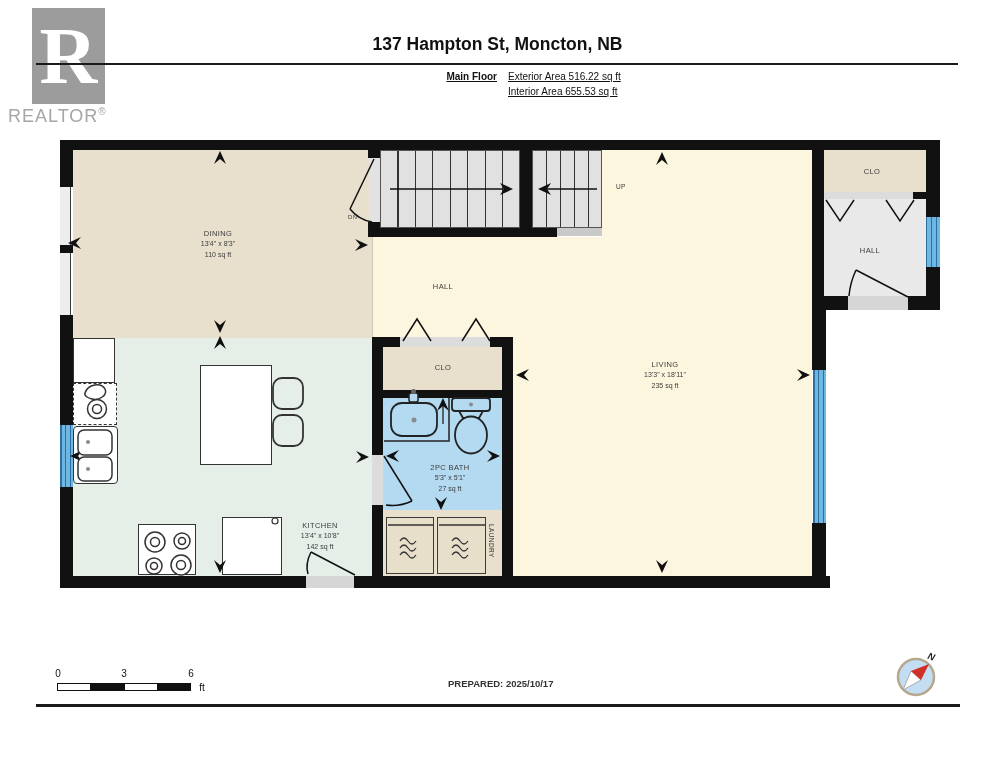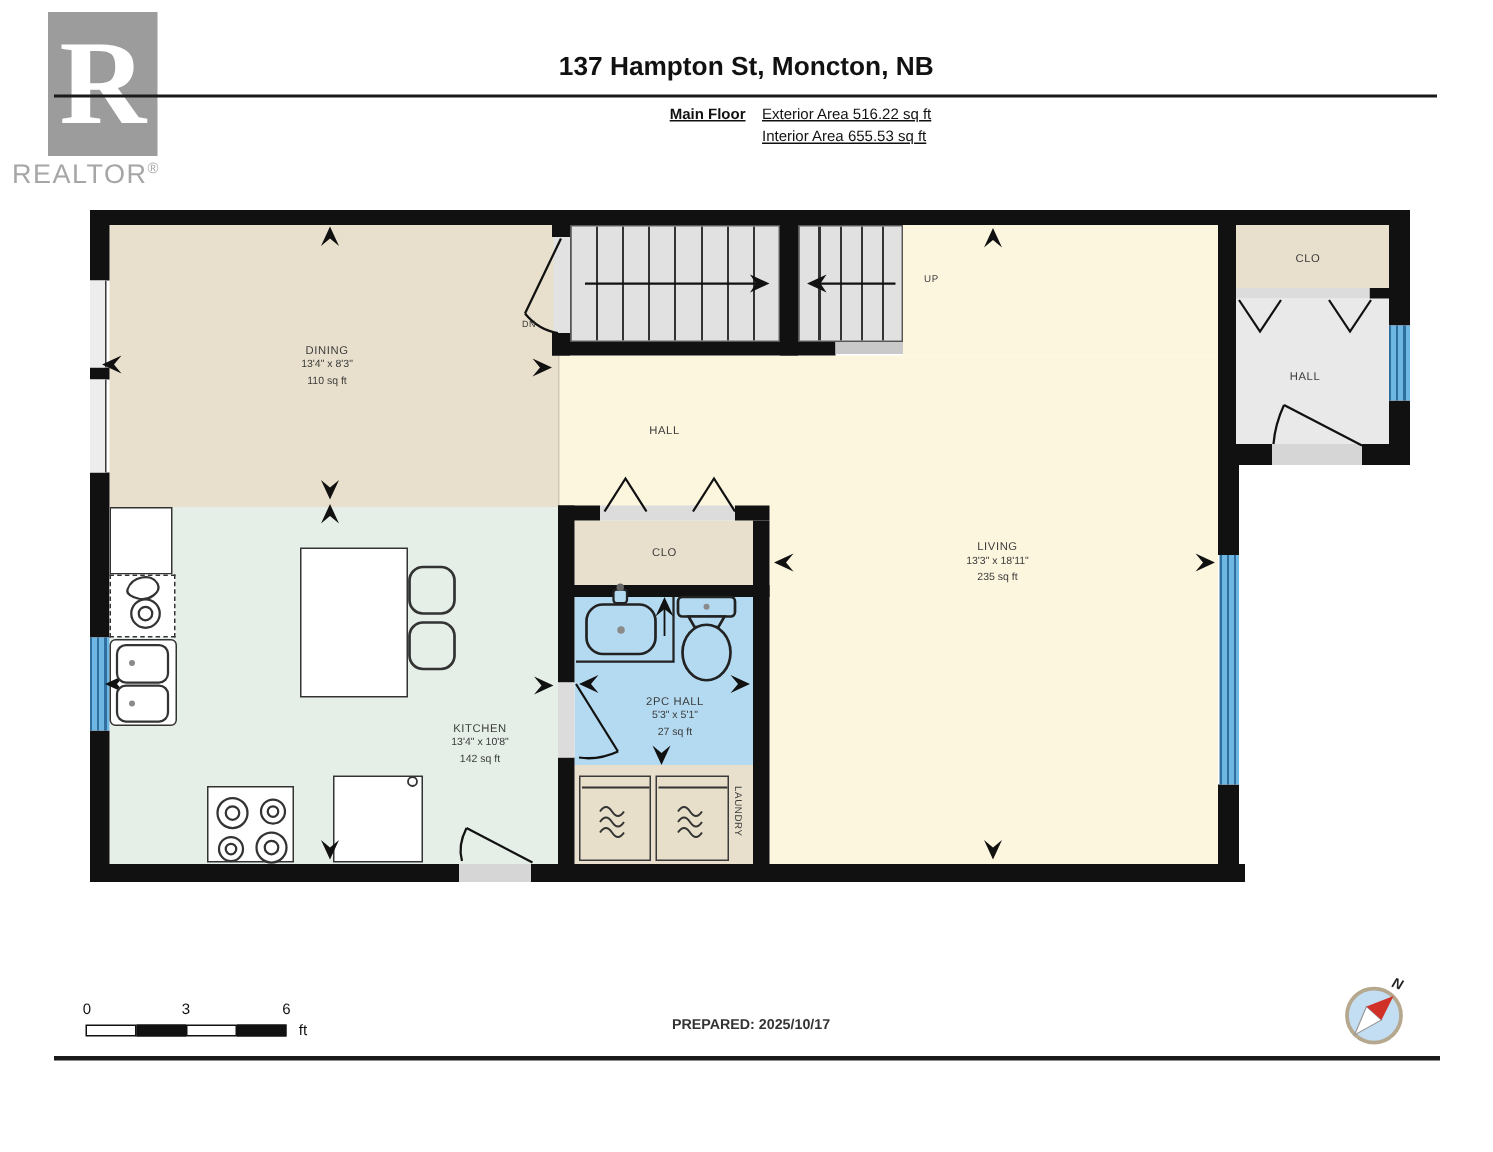--- a/index.html
+++ b/index.html
@@ -215,32 +215,32 @@
       <polygon points="903,690 911,671 921,680" fill="#ffffff" stroke="#999999" stroke-width="0.8"></polygon>
       <polygon points="929,664 921,680 911,671" fill="#d03028"></polygon>
     </g>
   </svg>
 
   <div class="rlabel" style="left:218px;top:244px;">
     <div class="rname">DINING</div>
     <div class="rdim">13'4" x 8'3"</div>
     <div class="rdim">110 sq ft</div>
   </div>
-  <div class="rlabel" style="left:320px;top:496px;">
+  <div class="rlabel" style="left:320px;top:536px;">
     <div class="rname">KITCHEN</div>
     <div class="rdim">13'4" x 10'8"</div>
     <div class="rdim">142 sq ft</div>
   </div>
   <div class="rlabel" style="left:665px;top:375px;">
     <div class="rname">LIVING</div>
     <div class="rdim">13'3" x 18'11"</div>
     <div class="rdim">235 sq ft</div>
   </div>
   <div class="rlabel" style="left:450px;top:478px;">
-    <div class="rname">2PC HALL</div>
+    <div class="rname">2PC BATH</div>
     <div class="rdim">5'3" x 5'1"</div>
     <div class="rdim">27 sq ft</div>
   </div>
   <div class="rlabel rname" style="left:443px;top:287px;">HALL</div>
   <div class="rlabel rname" style="left:870px;top:251px;">HALL</div>
   <div class="rlabel rname" style="left:872px;top:172px;">CLO</div>
   <div class="rlabel rname" style="left:443px;top:368px;">CLO</div>
   <div class="small-label" style="left:616px;top:183px;">UP</div>
   <div class="small-label" style="left:348px;top:214px;font-size:6px;">DN</div>
   <div class="small-label" style="left:488px;top:524px;writing-mode:vertical-rl;height:46px;">LAUNDRY</div>

